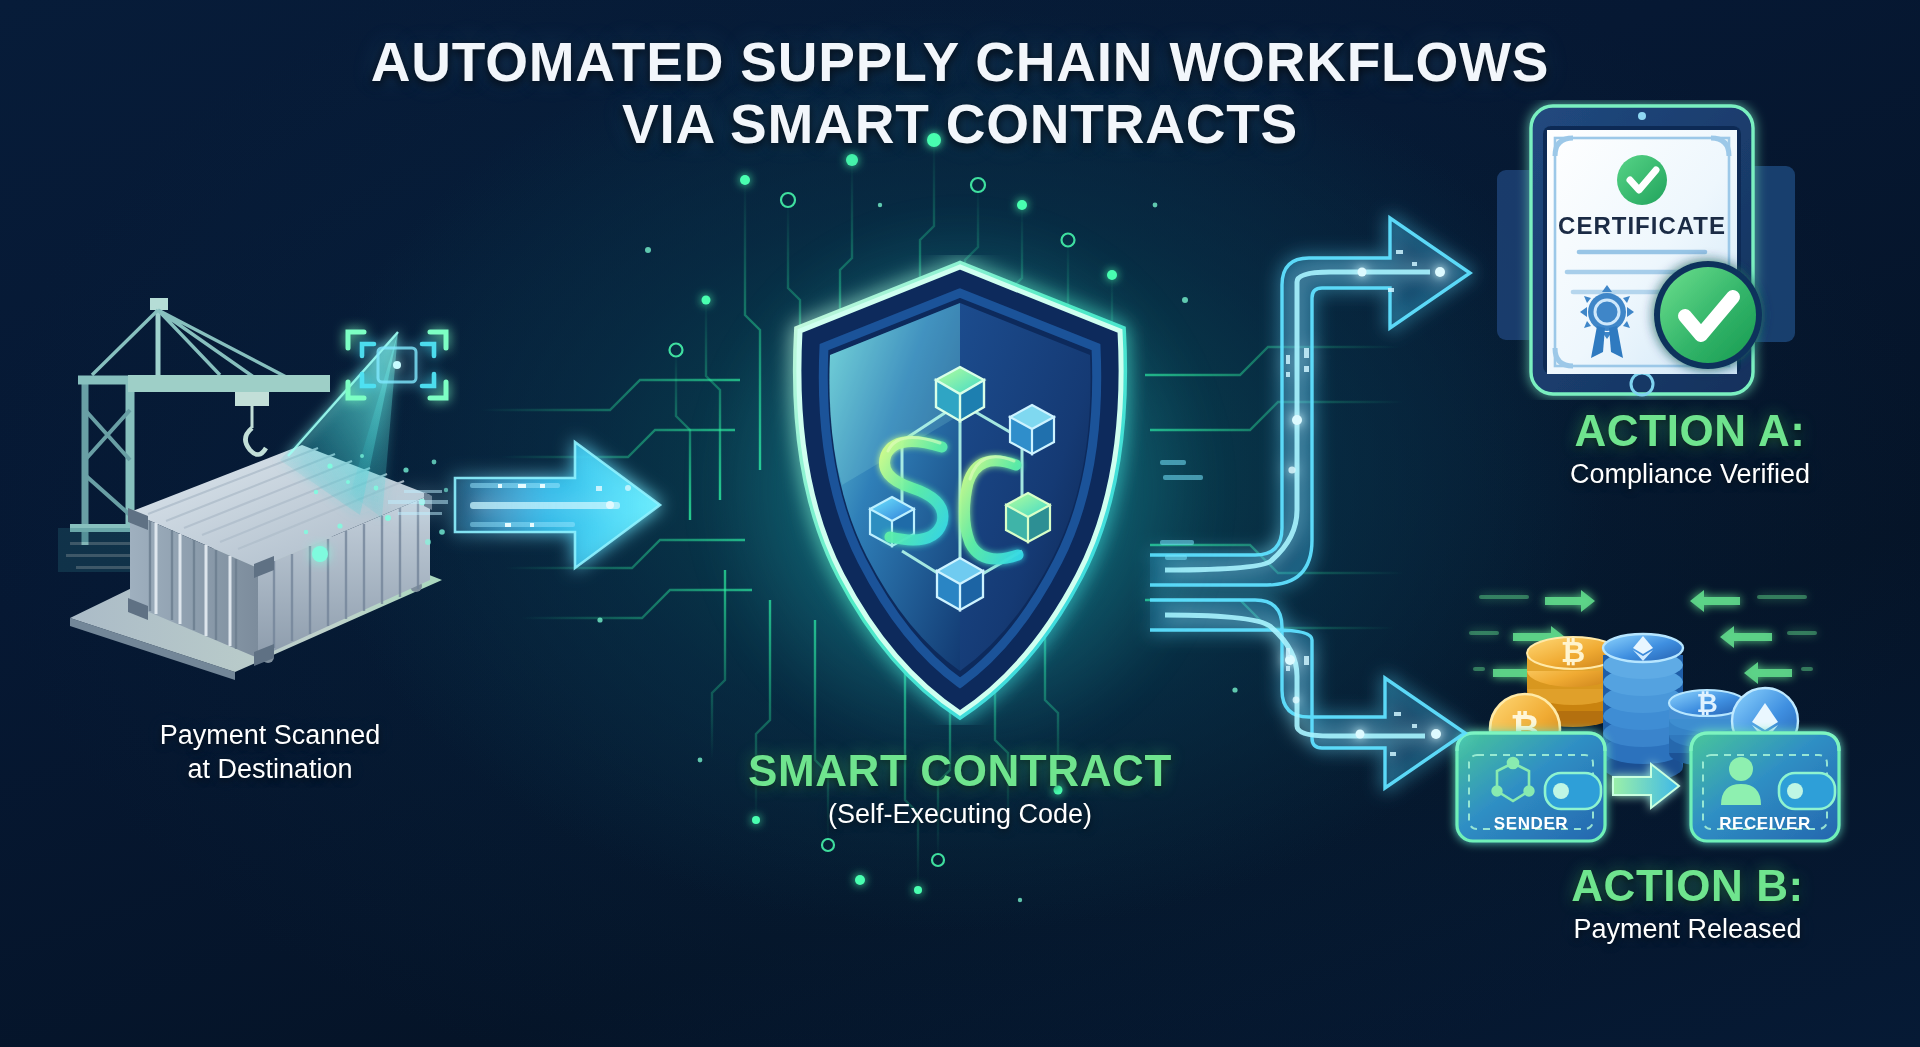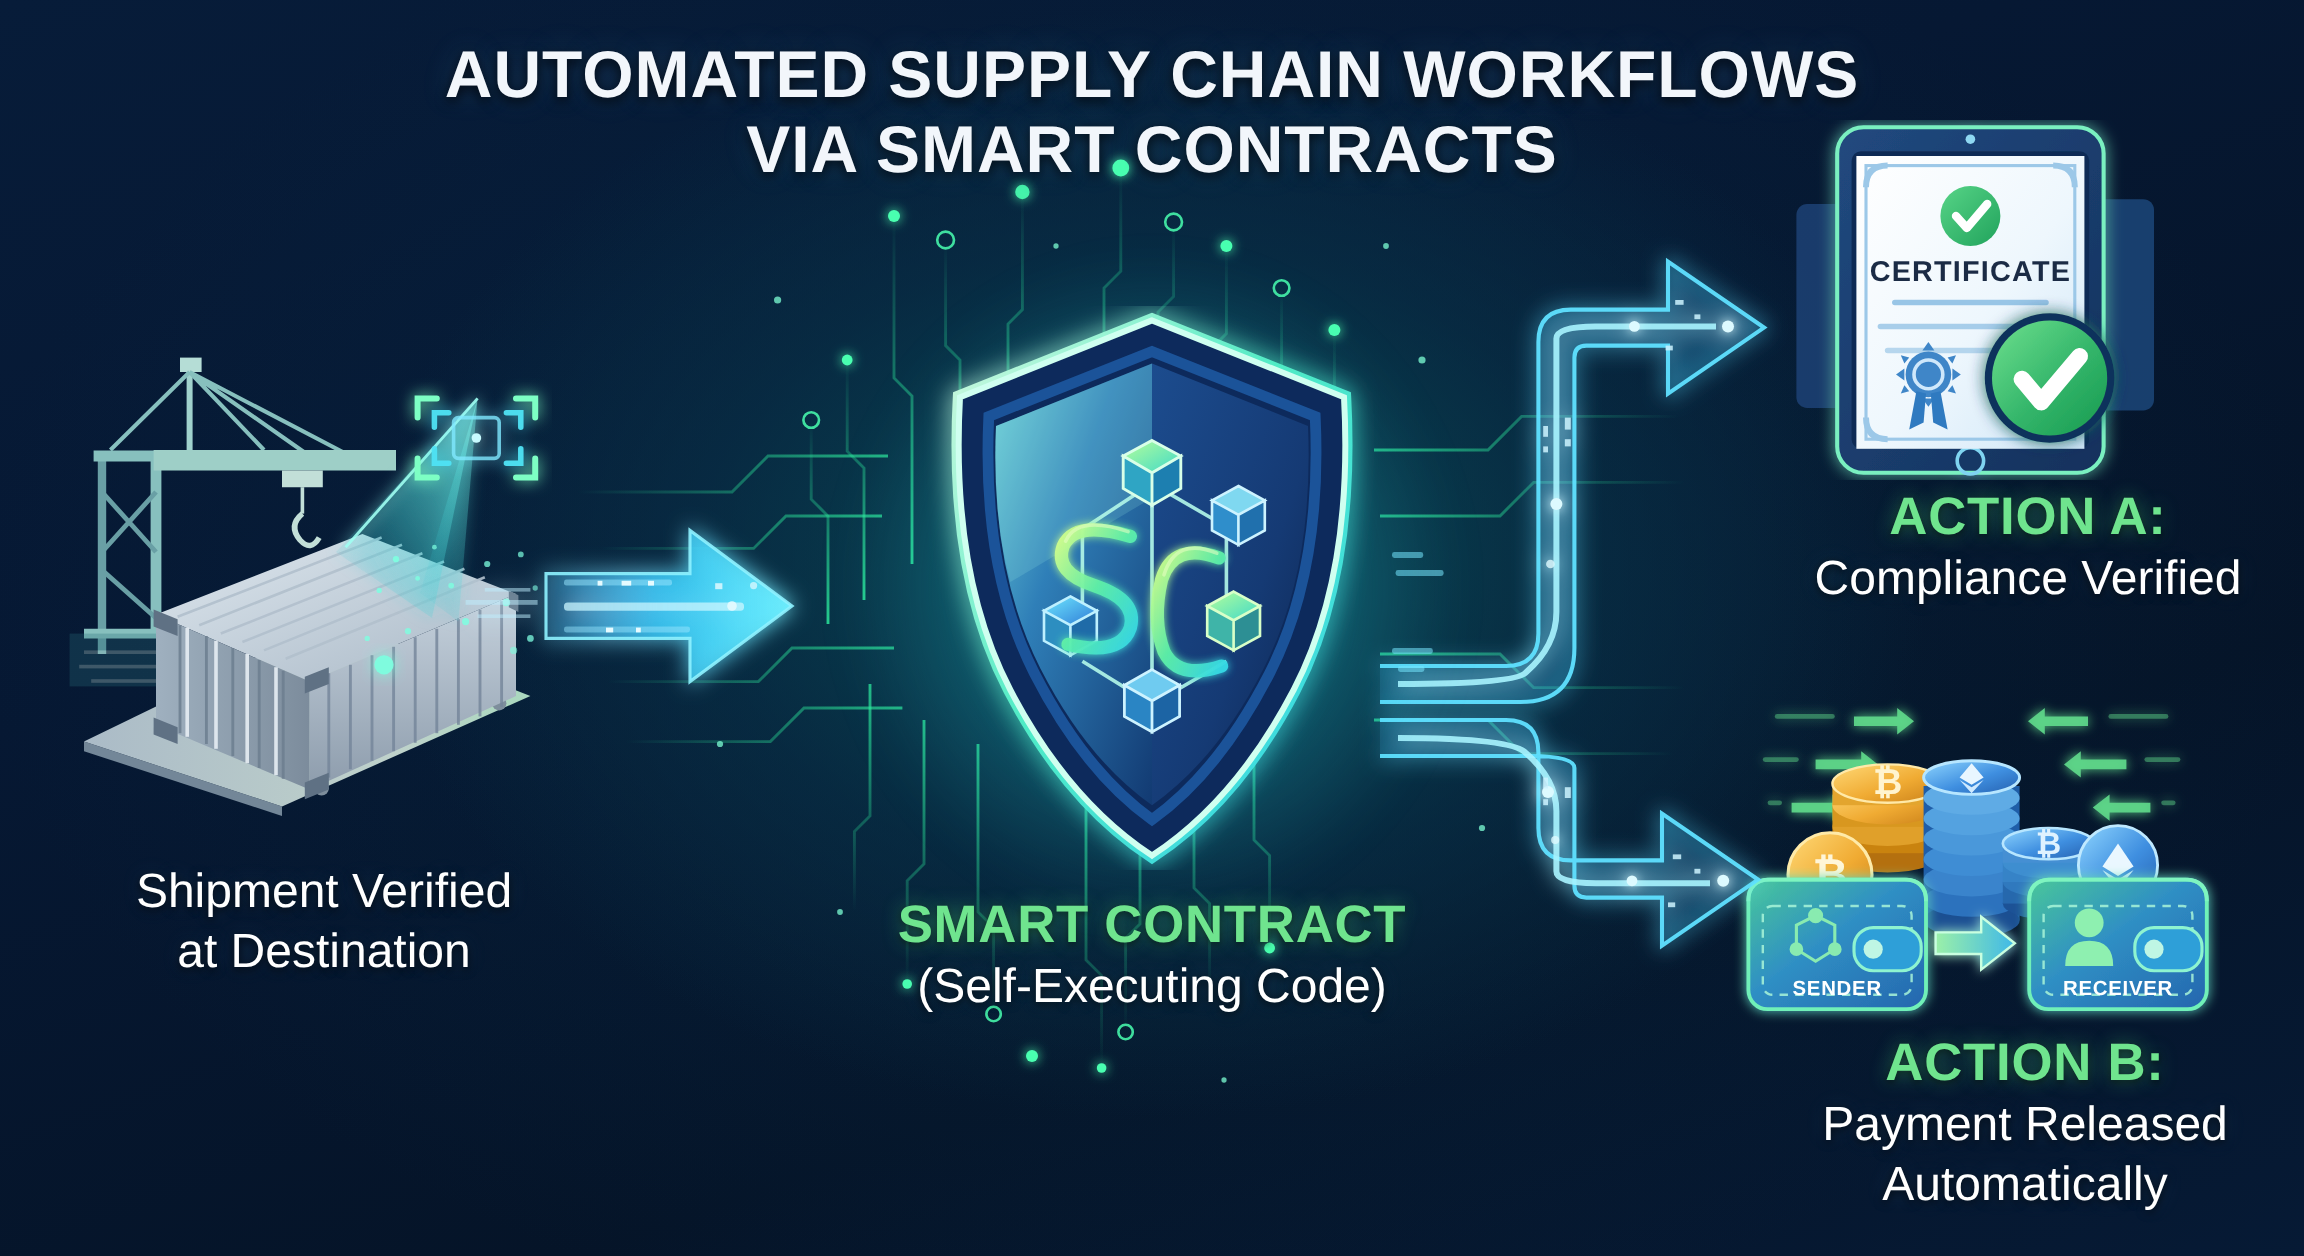--- a/index.html
+++ b/index.html
@@ -32,21 +32,21 @@
     text-shadow:0 3px 10px rgba(0,0,0,.75), 0 0 26px rgba(120,200,255,.18);
   }
   
   .caption{position:absolute;text-align:center;z-index:40;}
   .cap-head{
     display:block;color:#6fe48e;font-weight:bold;font-size:44px;
     letter-spacing:.6px;line-height:1.18;
     text-shadow:0 0 16px rgba(80,220,130,.45),0 2px 6px rgba(0,0,0,.7);
   }
   .cap-sub{
-    display:block;color:#ffffff;font-size:40px;line-height:1.26;
+    display:block;color:#ffffff;font-size:27px;line-height:1.26;
     font-weight:400;
     text-shadow:0 2px 7px rgba(0,0,0,.75),0 0 18px rgba(150,210,255,.16);
   }
 
   
   .circuits{position:absolute;inset:0;z-index:5;pointer-events:none;}
 
   
   #left-scene{position:absolute;left:30px;top:280px;width:430px;height:400px;z-index:20;}
 
@@ -325,21 +325,21 @@
           <path d="M392 64 h12 v12"></path>
         <path d="M344 106 h-12 v-12"></path>
           <path d="M392 106 h12 v-12"></path>
       </g>
       <rect x="348" y="68" width="38" height="34" rx="4" stroke="#7fe9ff" stroke-width="3" opacity=".8"></rect>
       <circle cx="367" cy="85" r="4" fill="#c8fbff"></circle>
     </g>
   </svg>
 
   <div class="caption" style="left:60px;top:718px;width:420px;">
-    <span class="cap-sub">Shipment Verified</span>
+    <span class="cap-sub">Payment Scanned</span>
     <span class="cap-sub">at Destination</span>
   </div>
 
   <svg id="arrows" viewBox="0 0 1920 1047" width="1920" height="1047">
     <defs>
       <linearGradient id="gArrow" x1="0" y1="0" x2="1" y2="0">
         <stop offset="0%" stop-color="#1fa4e8" stop-opacity=".15"></stop>
         <stop offset="45%" stop-color="#2fc2f2" stop-opacity=".75"></stop>
         <stop offset="100%" stop-color="#6ff0ff" stop-opacity=".98"></stop>
       </linearGradient>
@@ -797,16 +797,15 @@
         <circle cx="306" cy="204" r="12"></circle>
         <path d="M286 240 q0 -21 20 -21 q20 0 20 21 z"></path>
       </g>
       <text x="330" y="264" text-anchor="middle" font-family="Liberation Sans, sans-serif" font-size="17" font-weight="bold" fill="#ffffff" letter-spacing=".6">RECEIVER</text>
     </g>
   </svg>
 
   <div class="caption" style="left:1455px;top:860px;width:465px;">
     <span class="cap-head">ACTION B:</span>
     <span class="cap-sub">Payment Released</span>
-    <span class="cap-sub">Automatically</span>
   </div>
 
 </div>
 
 </body></html>

